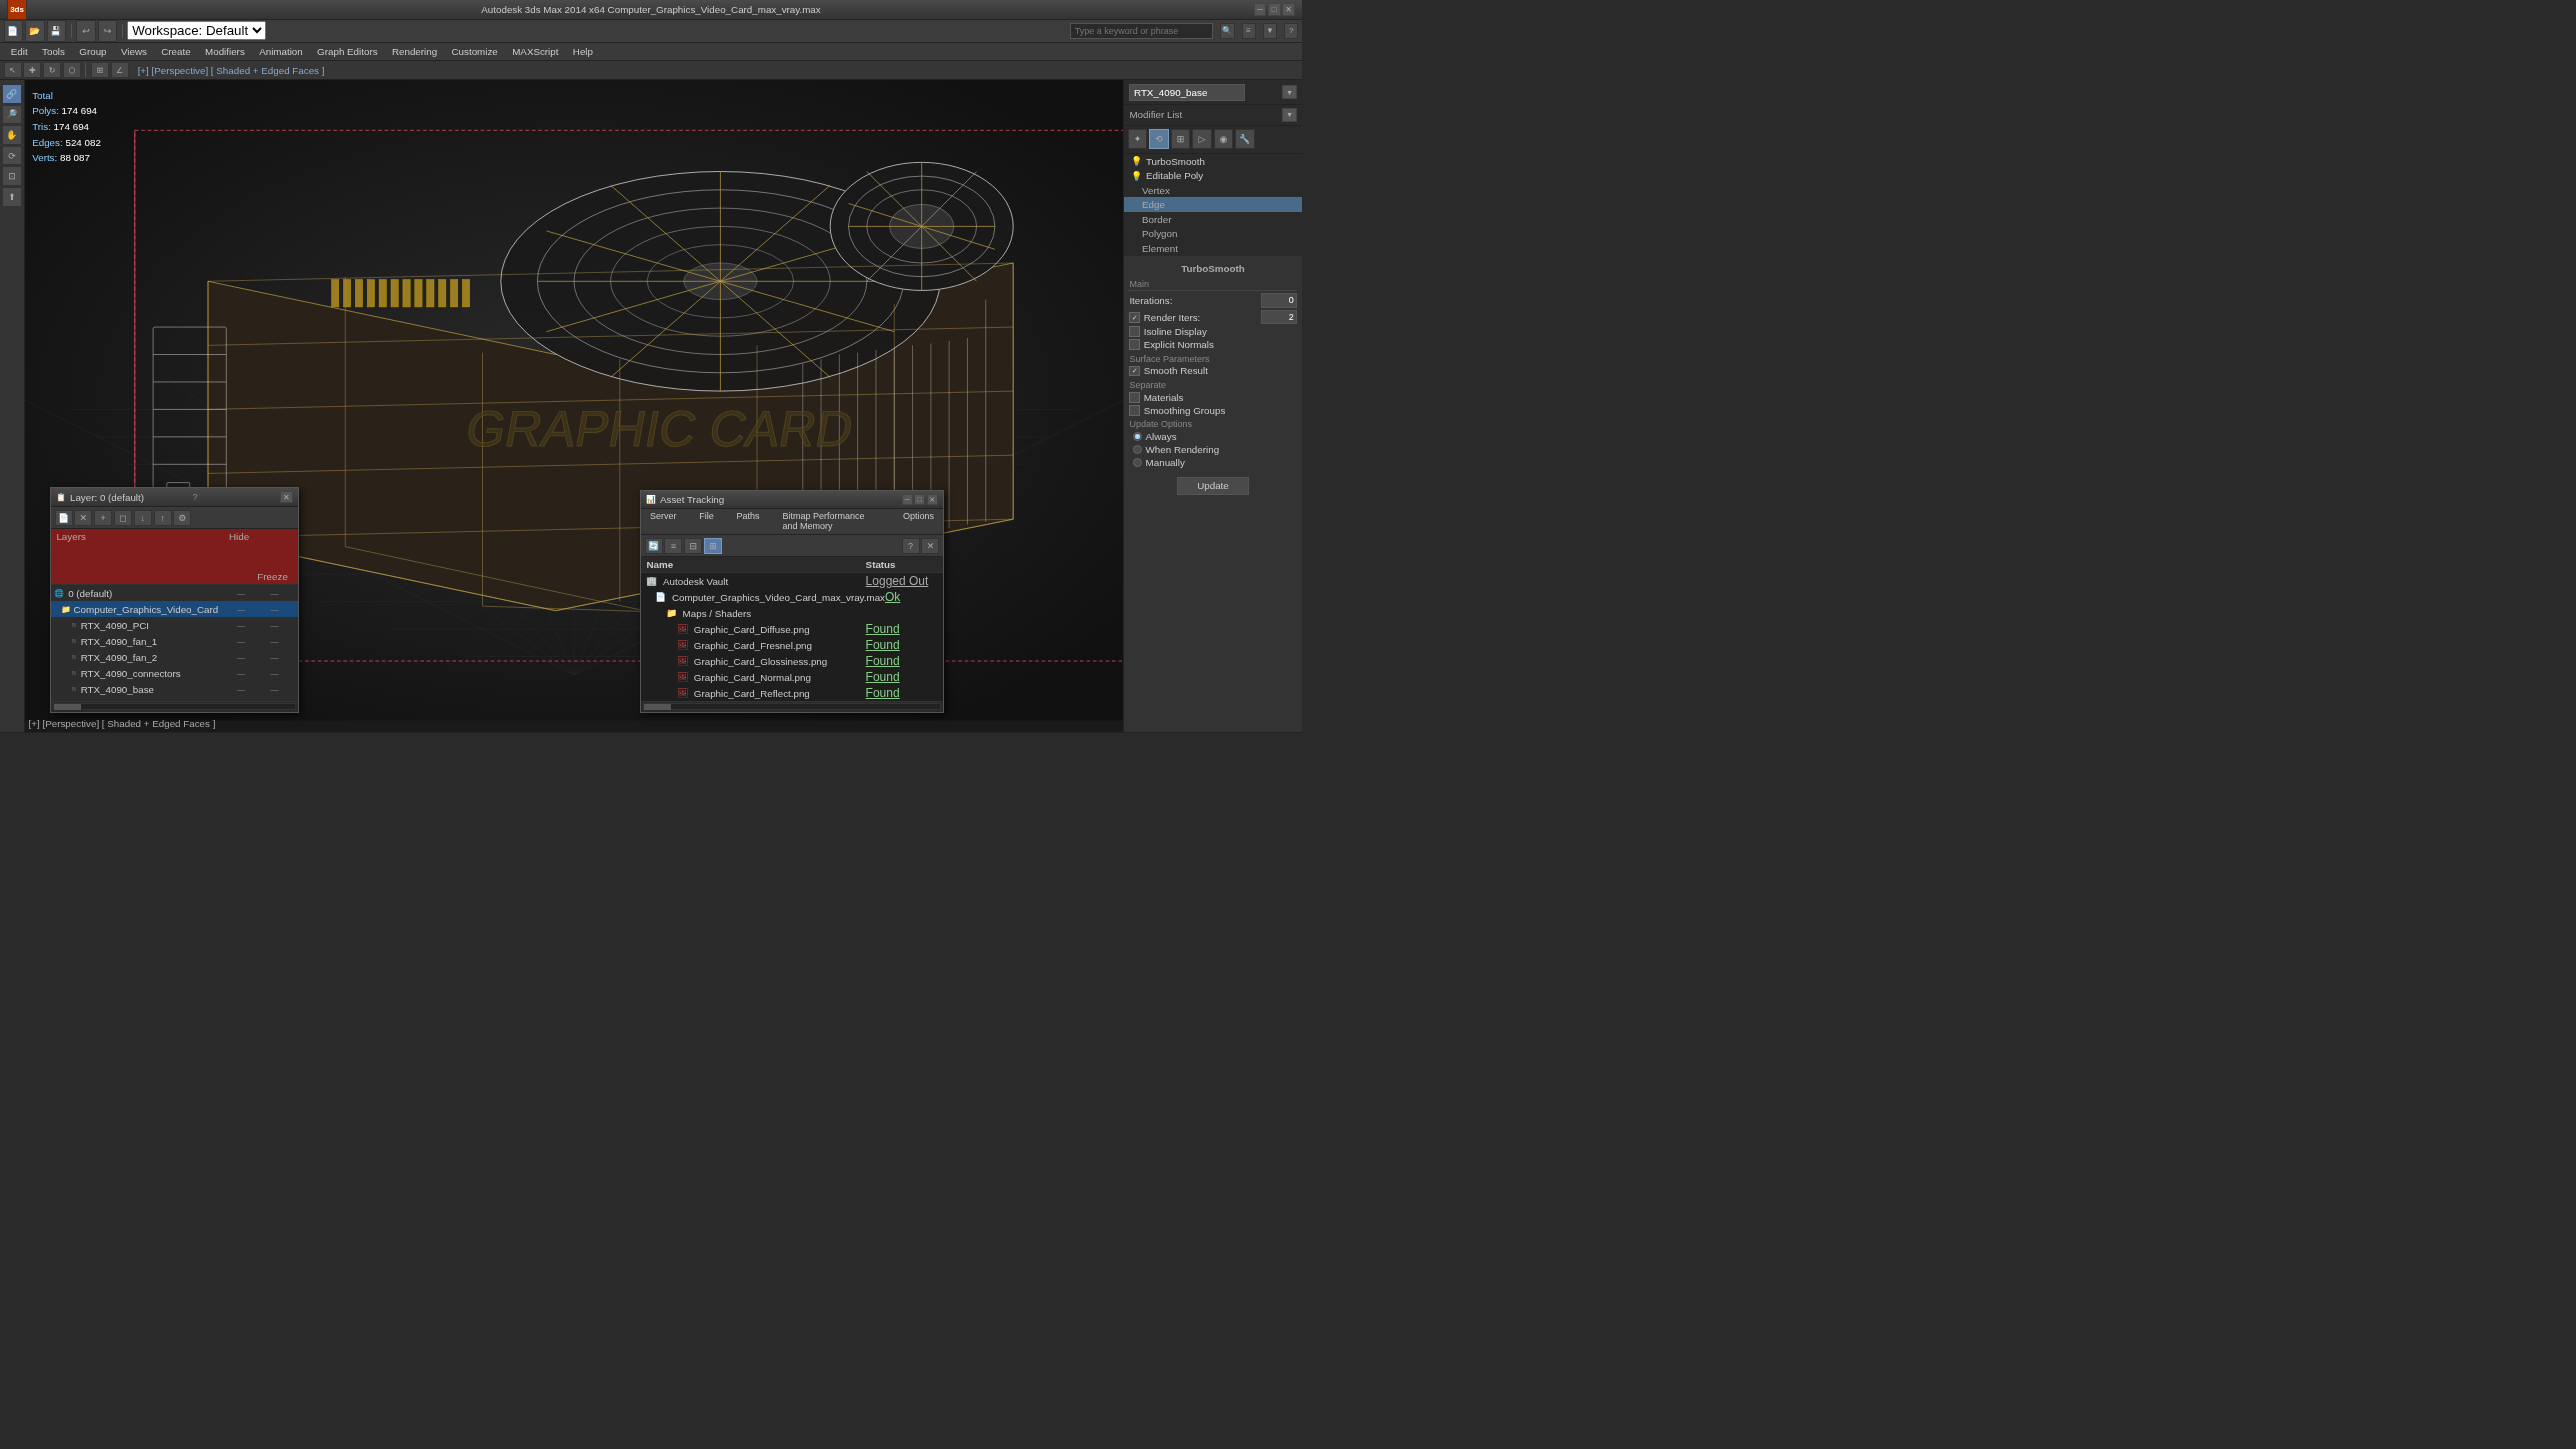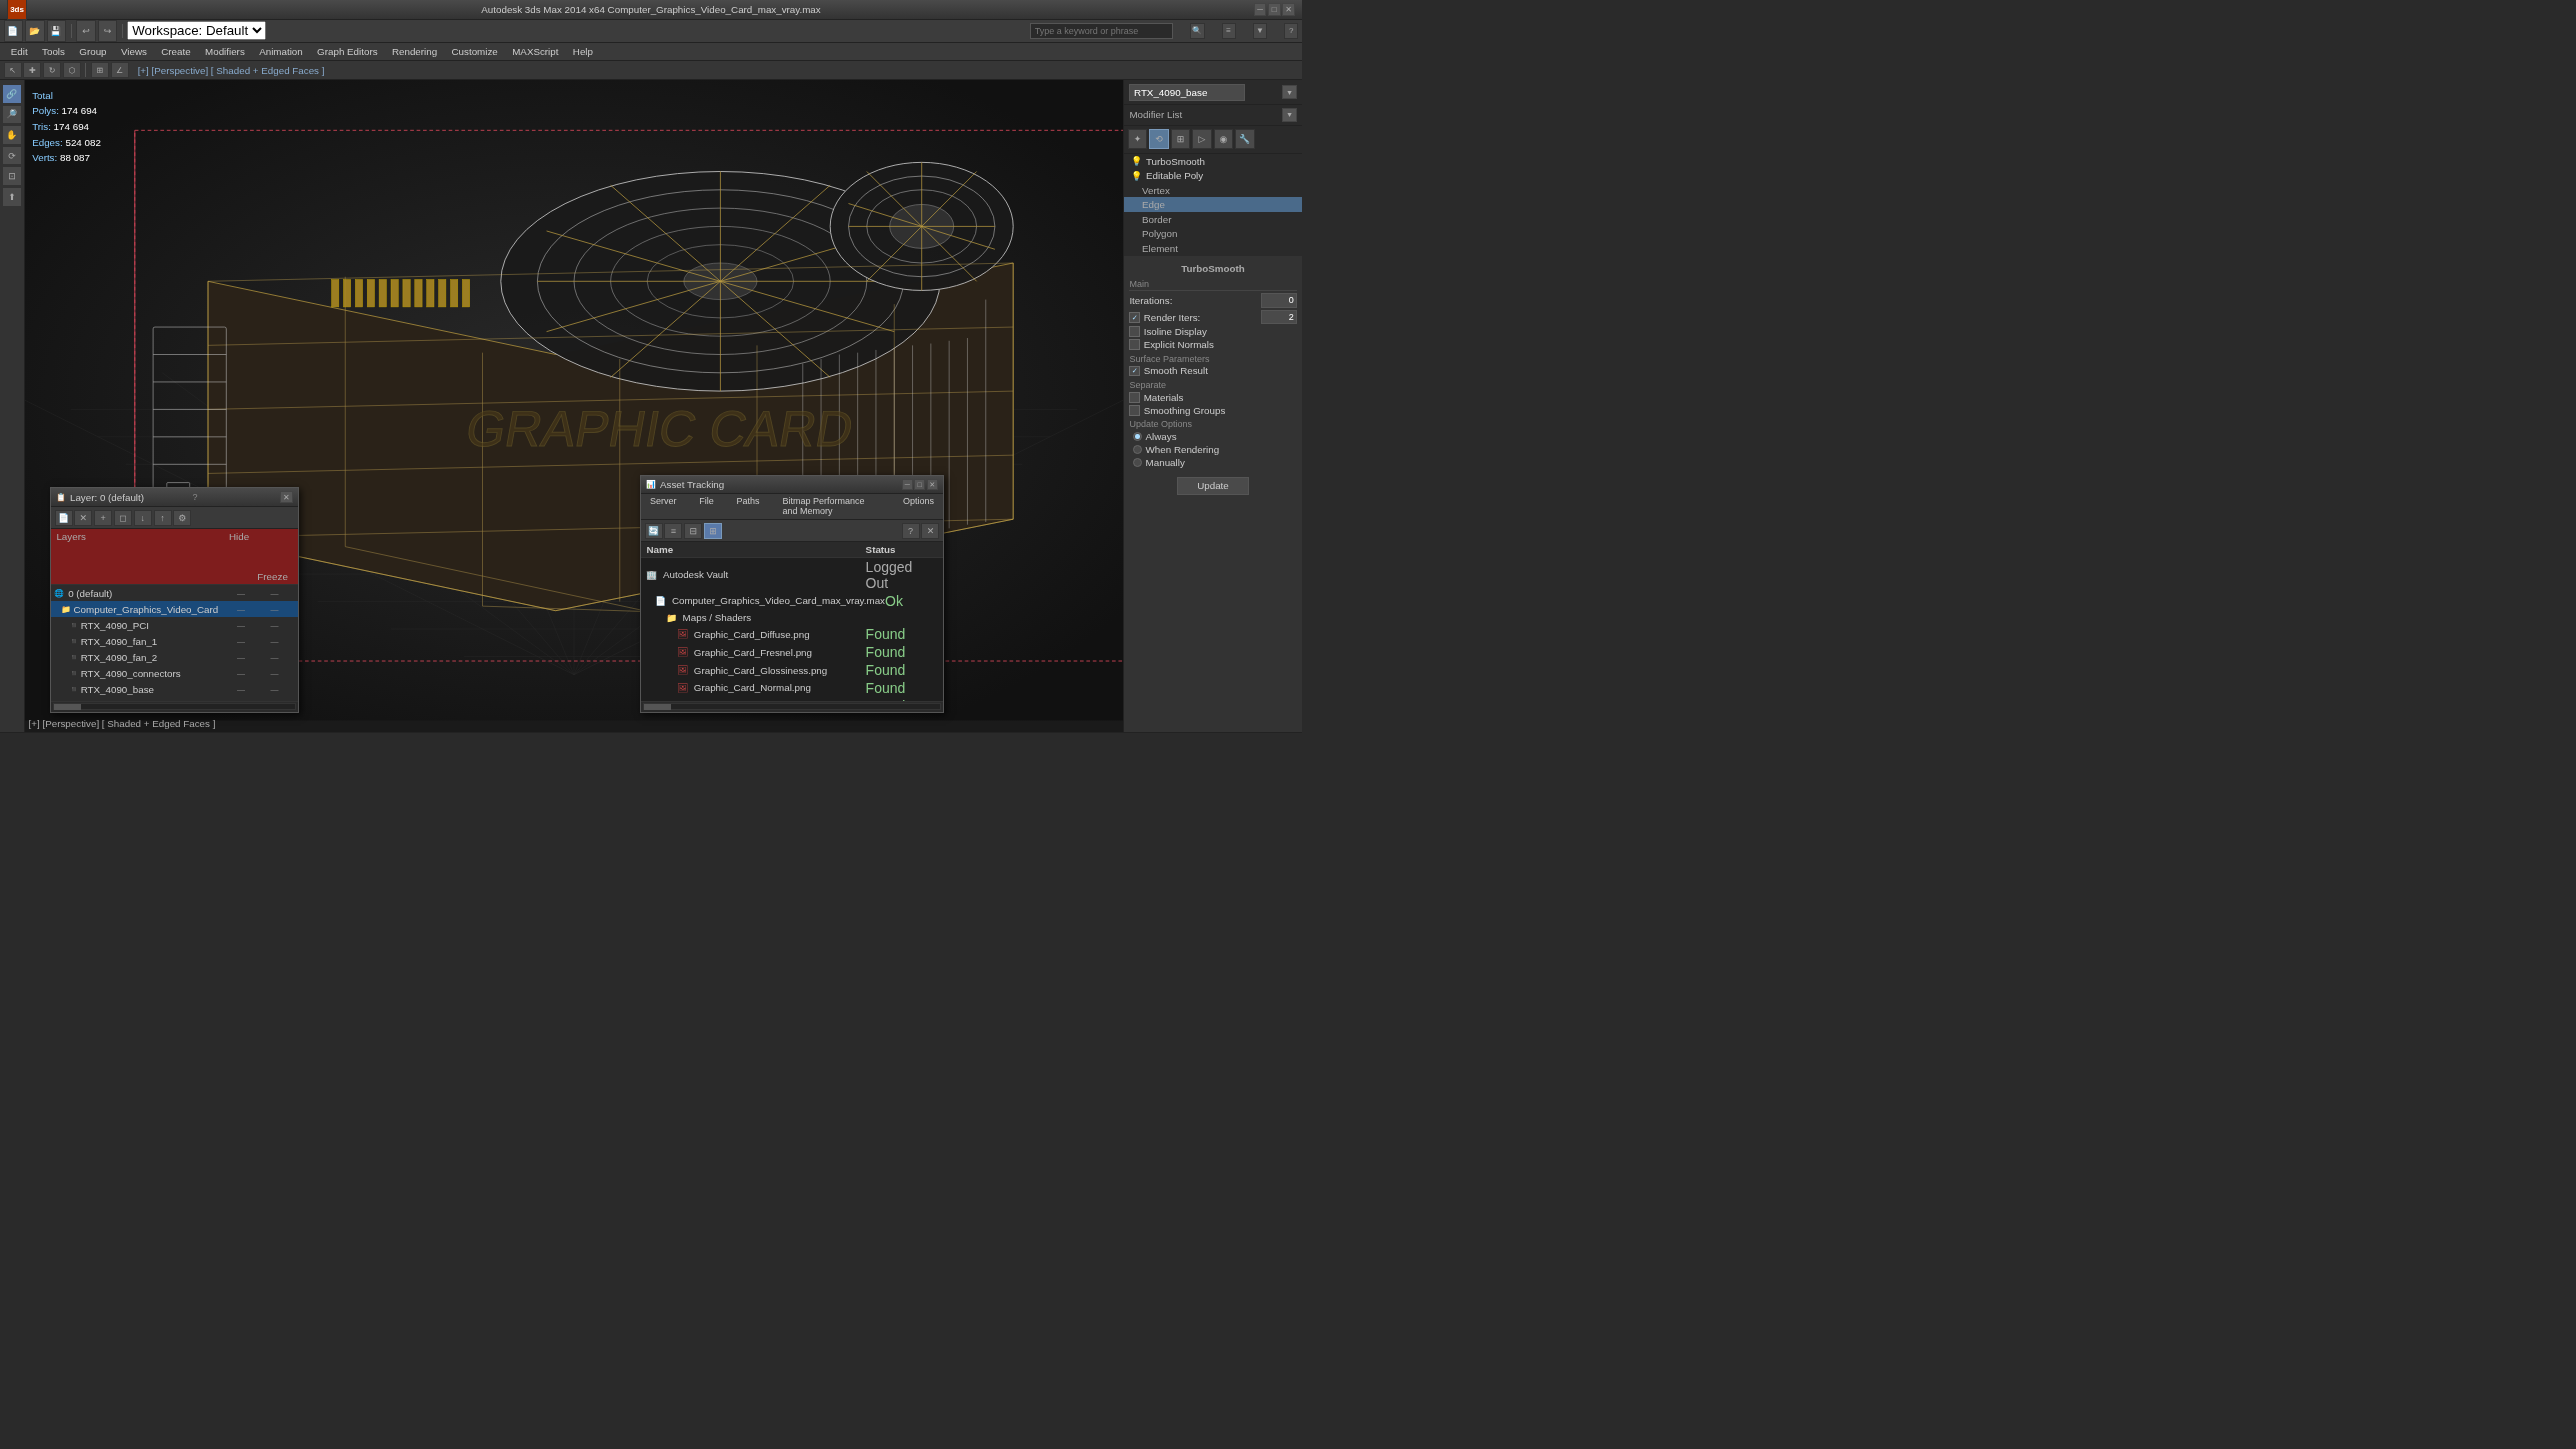--- a/index.html
+++ b/index.html
@@ -626,21 +626,21 @@
       overflow-y: auto;
     }
     .at-item {
       display: flex;
       align-items: center;
       padding: 0.9px 5.4px;
       min-height: 16px;
       font-size: 9.8px;
     }
     .at-name { flex: 1; color: #ccc; padding-left: 1.8px; }
-    .at-status { width: 72px; color: #88cc88; font-size: 14px; }
+    .at-status { width: 72px; color: #88cc88; font-size: 12px; text-decoration: underline; }
     .at-status.ok { color: #88cc88; }
     .at-status.logged { color: #aaaaaa; }
     .at-icon { margin-right: 3.6px; font-size: 9px; }
     .at-indent1 { padding-left: 14.3px; }
     .at-indent2 { padding-left: 25px; }
     .at-indent3 { padding-left: 36px; }
     #asset-scrollbar {
       height: 10.7px;
       background: #2a2a2a;
       border-top: 0.9px solid #333;
@@ -692,21 +692,21 @@
   <div class="toolbar-btn">📄</div>
   <div class="toolbar-btn">📂</div>
   <div class="toolbar-btn">💾</div>
   <div class="separator"></div>
   <div class="toolbar-btn">↩</div>
   <div class="toolbar-btn">↪</div>
   <div class="separator"></div>
   <select class="workspace-dropdown">
     <option>Workspace: Default</option>
   </select>
-  <div style="margin-left: auto; display:flex; align-items:flex-end; gap:17px;">
+  <div style="margin-left: auto; display:flex; align-items:flex-end; gap:7px;">
     <input type="text" id="search-box" placeholder="Type a keyword or phrase" style="">
     <div class="search-icon-btn">🔍</div>
     <div class="search-icon-btn">≡</div>
     <div class="search-icon-btn">▼</div>
     <div class="search-icon-btn">?</div>
   </div>
 </div>
 
 <div id="menubar">
   <div class="menu-item">Edit</div>

